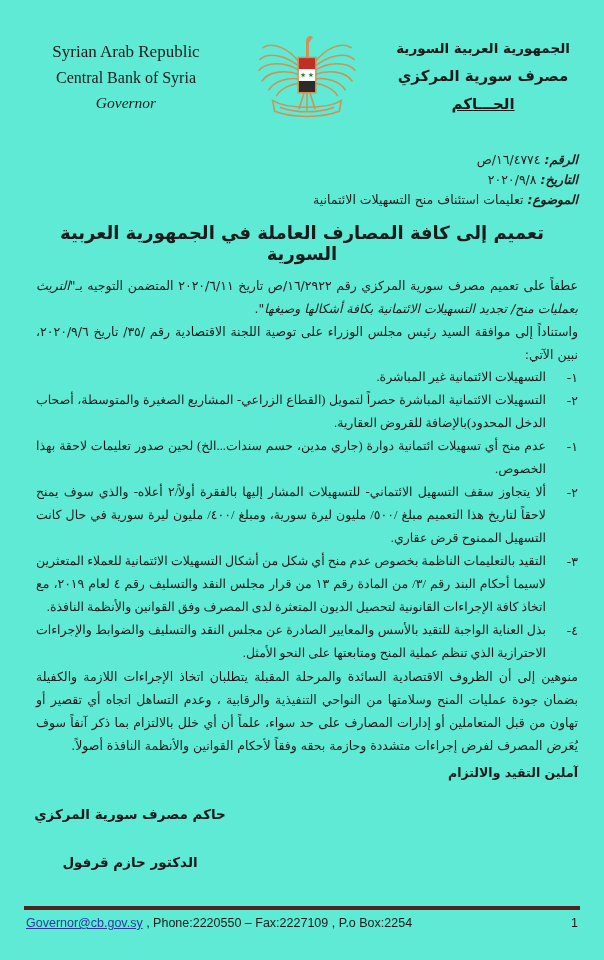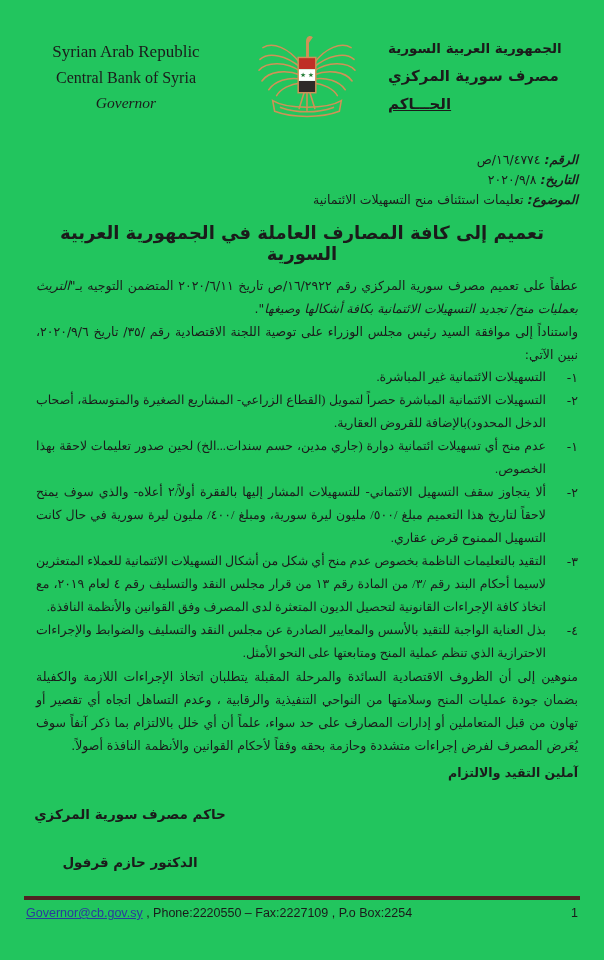--- a/index.html
+++ b/index.html
@@ -10,21 +10,21 @@
     --star-green:#1f7a33;
     --ink:#1b1b1b;
     --rule:#4f2322;
     --link:#2b3a9d;
   }
   html,body{margin:0;padding:0;background:#e9e9e9;}
   .page{
     position:relative;
     width:604px;height:960px;
     margin:0 auto;
-    background:#22c55e;
+    background:#5eead4;
     color:var(--ink);
     font-family:"DejaVu Sans",sans-serif;
     overflow:hidden;
     box-sizing:border-box;
   }
   
   .letterhead{
     display:flex;justify-content:space-between;align-items:flex-start;
     margin:30px 26px 0 26px;
   }
@@ -37,21 +37,21 @@
   .lh-en .en2{font-size:16px;line-height:1.6;}
   .lh-en .en3{font-size:15.5px;font-style:italic;line-height:1.6;}
   .lh-emblem{width:112px;display:flex;justify-content:center;padding-top:0;}
   .e-stroke{stroke:var(--tan);fill:none;stroke-width:1.6;stroke-linecap:round;}
   .e-fill{fill:var(--tan);}
   .e-red{fill:var(--flag-red);}
   .e-white{fill:var(--flag-white);}
   .e-black{fill:var(--flag-black);}
   .e-star{fill:var(--star-green);}
   .lh-ar{
-    width:190px;text-align:left;font-weight:bold;
+    width:190px;text-align:center;font-weight:bold;
     padding-top:6px;
   }
   .lh-ar .ar1{font-size:13.5px;line-height:1.9;}
   .lh-ar .ar2{font-size:15px;line-height:1.9;}
   .lh-ar .ar3{font-size:15px;line-height:1.9;letter-spacing:2px;text-decoration:underline;}
   
   .meta{
     margin:22px 26px 0 26px;
     text-align:right;
     font-size:12.5px;line-height:20px;
@@ -74,21 +74,21 @@
   .item .num{flex:0 0 32px;text-align:right;padding-left:6px;box-sizing:border-box;}
   .item .txt{flex:1;font-family:Liberation Serif, serif;}
   .hoping{margin:4px 0 0 0;font-weight:bold;text-align:right;}
   
   .signature{
     margin:22px 0 16px 30px;width:200px;
     text-align:center;font-weight:bold;font-size:13.5px;
   }
   .signature .sig-name{margin-top:32px;}
   
-  .footer{position:absolute;left:0;right:0;bottom:40px;}
+  .footer{position:absolute;left:0;right:0;bottom:30px;}
   .footer .rule{height:4px;margin:0 24px;background:var(--rule);}
   .foot-row{
     display:flex;justify-content:space-between;align-items:baseline;
     padding:6px 26px 0 26px;
     font-family:"Liberation Sans",sans-serif;font-size:12.5px;color:#1a1a1a;
   }
   .foot-row a{color:var(--link);text-decoration:underline;}
 </style>
 </head>
 <body>

